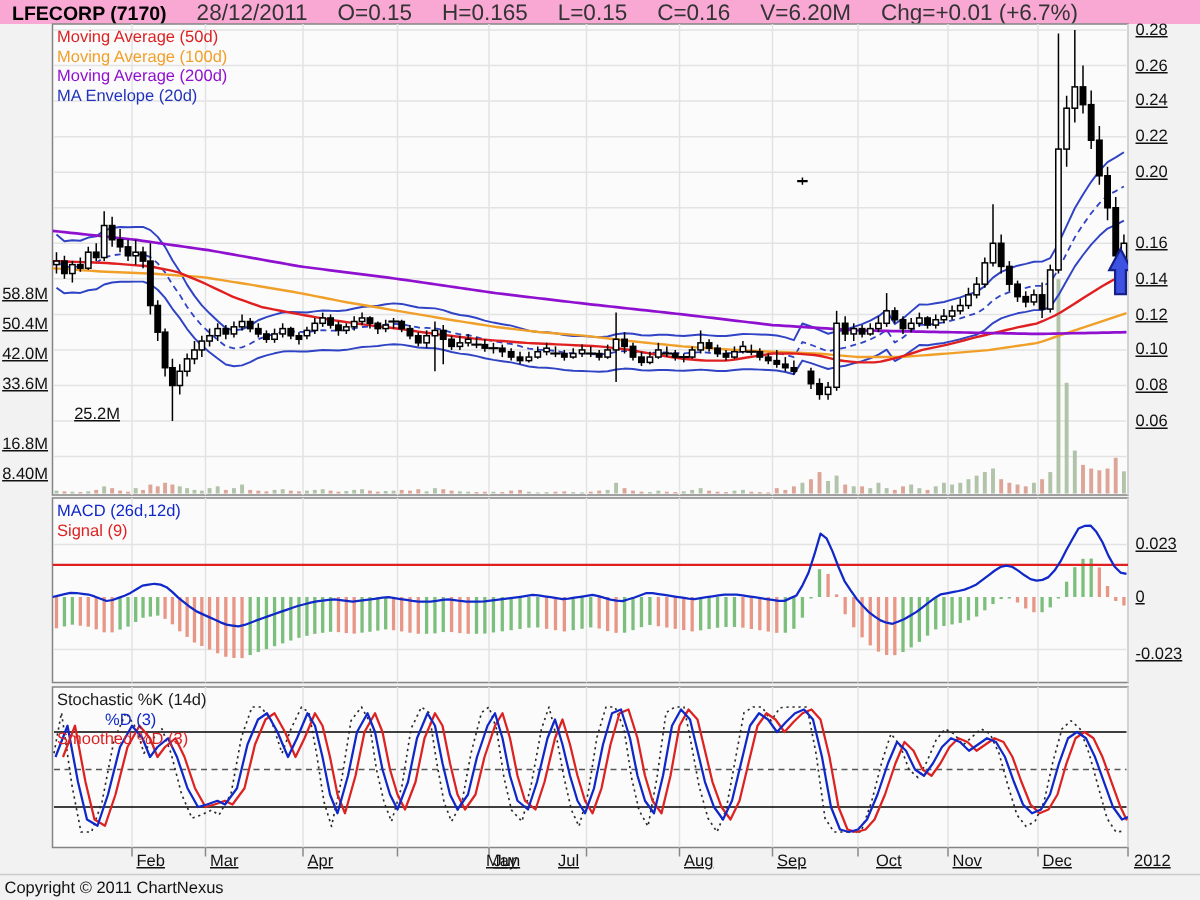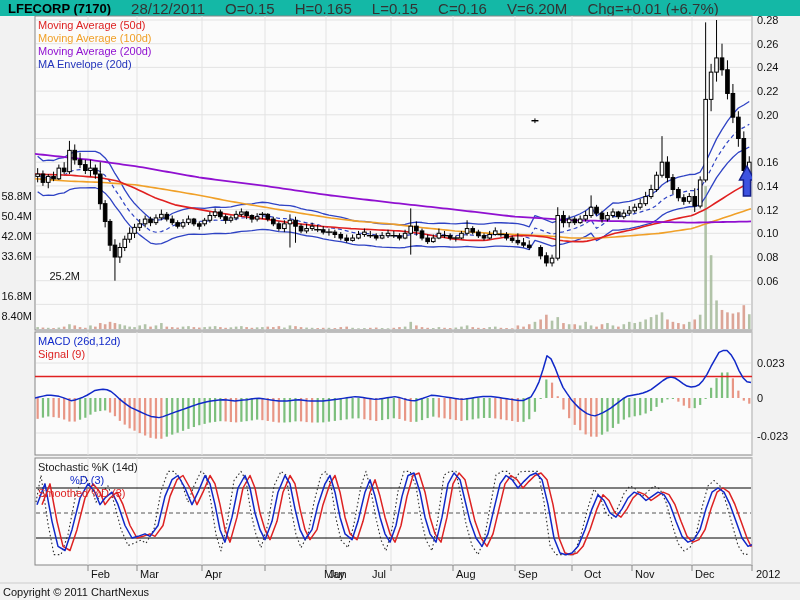--- a/index.html
+++ b/index.html
@@ -1,23 +1,23 @@
 <!DOCTYPE html>
 <html><head>
 <meta charset="utf-8">
 <style>
   html,body{margin:0;padding:0;}
   .chart-root{position:relative;width:800px;height:600px;background:#f2f2f2;
     font-family:"Liberation Sans",sans-serif;overflow:hidden;}
-  .hdr{position:absolute;left:0;top:0;width:800px;height:16px;background:#14b8a6;
+  .hdr{position:absolute;left:0;top:0;width:800px;height:16px;background:#f9a8d4;
     display:flex;align-items:center;column-gap:20px;padding-left:8px;box-sizing:border-box;}
   .hdr .sym{font-size:13px;font-weight:bold;color:#000;}
   .hdr .fld{font-size:15px;color:#333;}
   svg.canvas{position:absolute;left:0;top:0;}
-  .axlbl{position:absolute;font-size:11px;color:#111;line-height:12px;white-space:nowrap;}
+  .axlbl{position:absolute;font-size:11px;color:#111;line-height:12px;white-space:nowrap;text-decoration:underline;}
   .axlbl.right-align{text-align:right;}
   .lgd{position:absolute;font-size:11px;line-height:13px;white-space:nowrap;}
   .ftr-l{position:absolute;left:3px;top:586px;font-size:11px;color:#111;}
   .ftr-r{position:absolute;right:3px;top:586px;font-size:11px;color:#111;}
 </style>
 </head>
 <body>
 
 <div class="chart-root">
 

